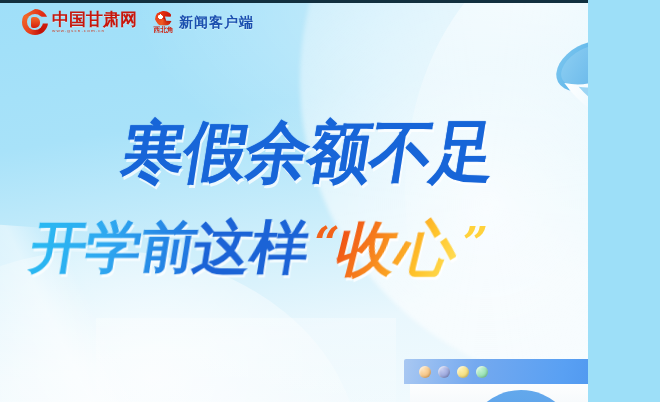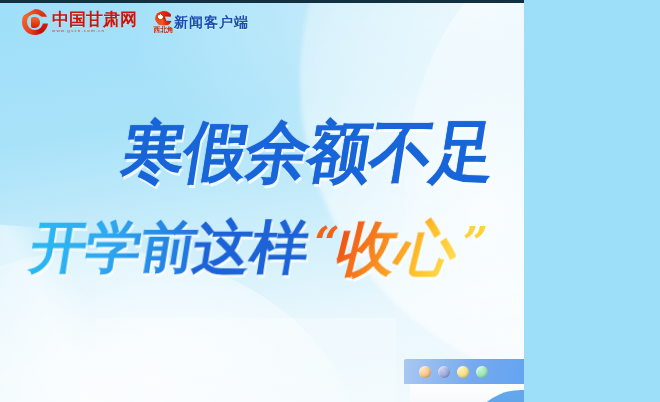--- a/index.html
+++ b/index.html
@@ -4,21 +4,21 @@
 <style>
   * { margin:0; padding:0; box-sizing:border-box; }
   html,body { width:660px; height:402px; overflow:hidden; }
   body {
     font-family:"Liberation Sans", sans-serif;
     background:#9ddff8;
   }
 
   #stage {
     position:relative;
-    width:524px; height:402px;
+    width:588px; height:402px;
     overflow:hidden;
     background:
       radial-gradient(120% 90% at 88% 0%, rgba(255,255,255,0.55) 0%, rgba(255,255,255,0) 55%),
       linear-gradient(170deg, #9fdff9 0%, #a8e2f9 30%, #cceefb 55%, #e9f7fd 76%, #f3fbfe 100%);
   }
 
   
   .topstrip {
     position:absolute; left:0; top:0; width:660px; height:3px;
     background:#12303f;
@@ -105,21 +105,21 @@
   .cnurl {
     font-size:4.6px;
     line-height:6px;
     color:#cf3b22;
     letter-spacing:1.1px;
     transform:scale(1,0.95);
     transform-origin:left center;
     white-space:nowrap;
   }
 
-  .nwlogo { display:flex; align-items:center; margin-left:4px; }
+  .nwlogo { display:flex; align-items:center; gap:5px; margin-left:4px; }
   .nwmark { display:flex; flex-direction:column; align-items:center; }
   .nwmark .bird {
     width:17px; height:15px;
     background:
       radial-gradient(circle at 32% 38%, #ffffff 0 2.2px, rgba(255,255,255,0) 2.4px),
       conic-gradient(from 200deg, #ef5a23 0deg, #e8300f 140deg, #b80f06 260deg, #ef5a23 360deg);
     border-radius:50% 50% 48% 52% / 55% 45% 50% 50%;
     clip-path:polygon(48% 0%, 100% 8%, 92% 42%, 58% 40%, 66% 68%, 100% 70%, 86% 100%, 22% 98%, 0% 62%, 4% 22%);
   }
   .nwmark .nwtext {

